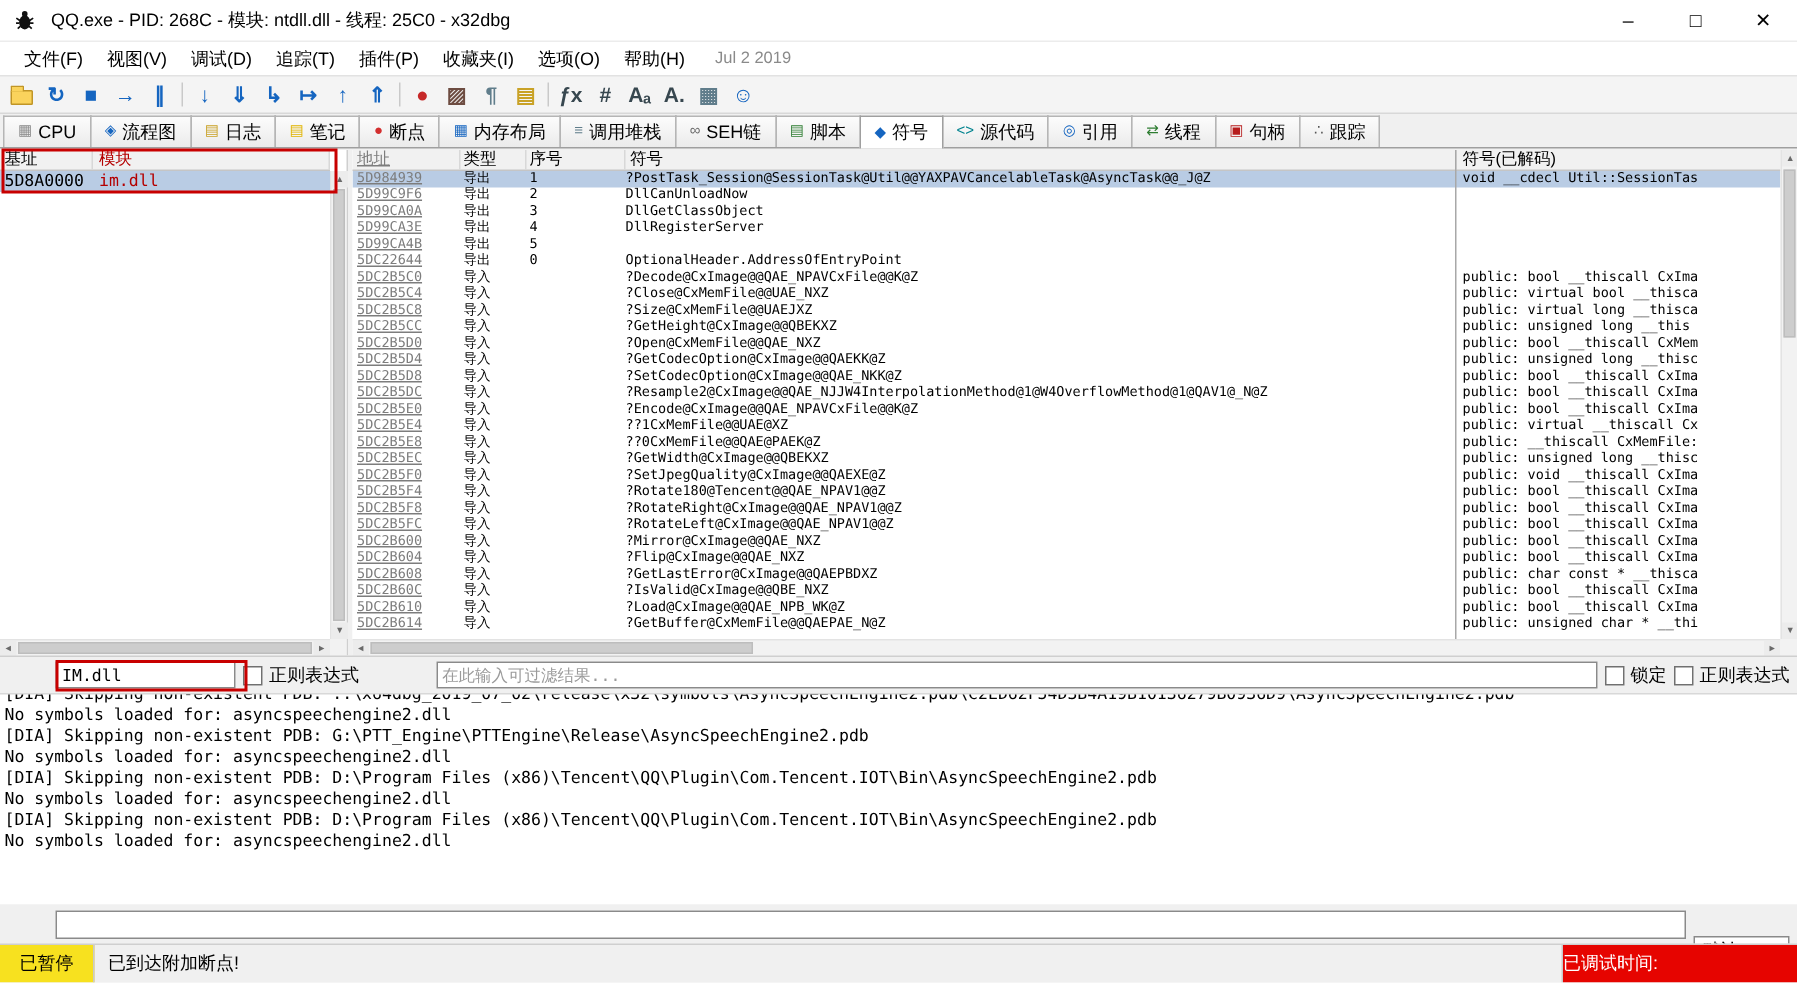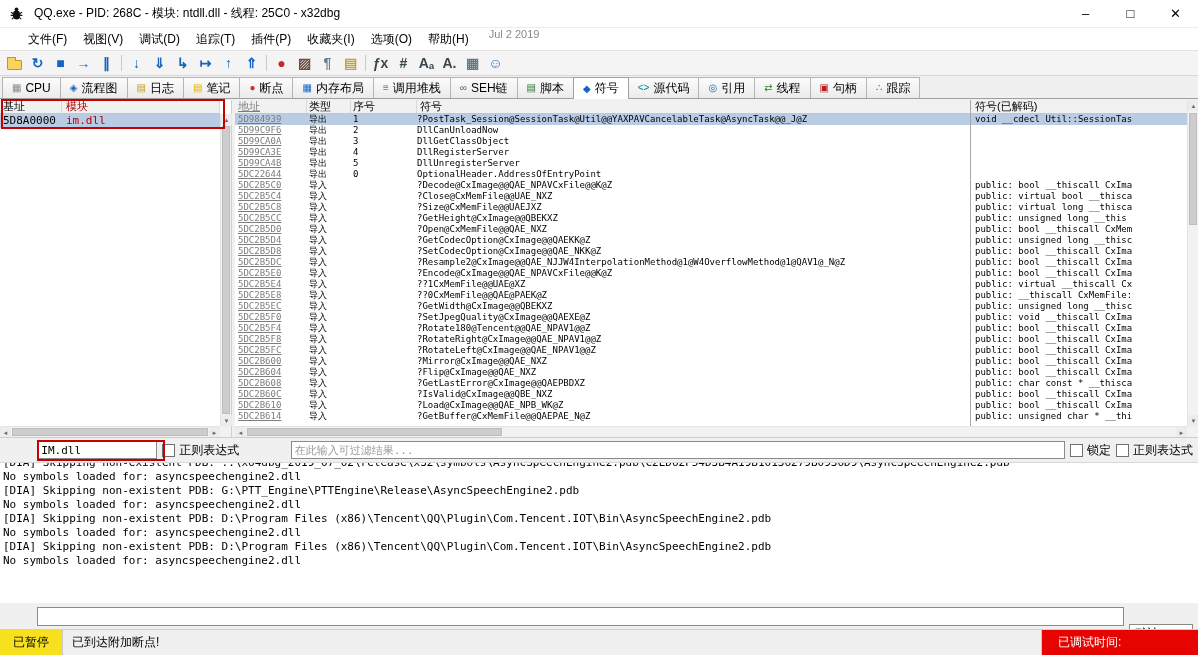--- a/index.html
+++ b/index.html
@@ -6,21 +6,21 @@
   html,body{width:1198px;height:655px;overflow:hidden;}
   body{font-family:"Liberation Sans",sans-serif;font-size:12px;color:#000;background:#f0f0f0;position:relative;}
 
   
   #titlebar{position:absolute;top:0;left:0;right:0;height:28px;background:#fff;display:flex;align-items:center;padding-left:9px;border-bottom:1px solid #ececec;}
   #titlebar .title{margin-left:10px;white-space:nowrap;}
   #win-controls{margin-left:auto;display:flex;height:100%;}
   .win-btn{width:45px;display:flex;align-items:center;justify-content:center;font-size:13px;}
 
   
-  #menubar{position:absolute;top:28px;left:0;right:0;height:22px;background:#fff;display:flex;align-items:flex-start;padding-left:20px;}
+  #menubar{position:absolute;top:28px;left:0;right:0;height:22px;background:#fff;display:flex;align-items:center;padding-left:8px;}
   #menu-items{display:flex;align-items:center;height:100%;}
   .menu-item{padding:0 8px;line-height:22px;white-space:nowrap;}
   #build-date{color:#8a8a8a;font-size:11px;margin-left:12px;}
 
   
   #toolbar{position:absolute;top:50px;left:0;right:0;height:26px;background:#f4f4f4;border-top:1px solid #e2e2e2;border-bottom:1px solid #d8d8d8;display:flex;align-items:center;padding-left:3px;}
   #toolbar-icons{display:flex;align-items:center;height:100%;}
   .tb-icon{width:23px;height:22px;display:flex;align-items:center;justify-content:center;font-size:14px;font-weight:bold;}
   .tb-sep{width:1px;height:16px;background:#c9c9c9;margin:0 3px;}
   .folder{width:15px;height:10px;background:#fad35c;border:1px solid #c09526;border-radius:1px;position:relative;margin-top:3px;}
@@ -89,21 +89,21 @@
   
   #cmdbar{position:absolute;top:603px;left:0;right:0;height:26px;background:#f0f0f0;display:flex;align-items:center;padding:0 5px;gap:5px;}
   #cmd-input{flex:1;height:19px;}
   #cmd-profile{width:64px;height:19px;border:1px solid #8a8a8a;background:#fff;display:flex;align-items:center;justify-content:space-between;padding:0 5px;margin-top:34px;}
   .dd-arrow{width:0;height:0;border-left:4px solid transparent;border-right:4px solid transparent;border-top:5px solid #333;}
 
   
   #statusbar{position:absolute;top:629px;left:0;right:0;height:26px;background:#f0f0f0;border-top:1px solid #cfcfcf;display:flex;align-items:stretch;}
   #st-state{width:63px;background:#f7e11f;display:flex;align-items:center;justify-content:center;border-right:1px solid #c9c9c9;}
   #st-msg{flex:1;display:flex;align-items:center;padding-left:9px;border-right:1px solid #c9c9c9;}
-  #st-time{width:156px;background:#e60400;color:#fff;display:flex;align-items:center;padding-left:16px;}
+  #st-time{width:156px;background:#e60400;color:#fff;display:flex;align-items:center;padding-left:0;}
 
   
   .annotation{position:absolute;border:2px solid #c80000;z-index:60;pointer-events:none;background:transparent;}
   #ann-modules{left:1px;top:99px;width:224px;height:30px;}
   #ann-search{left:37px;top:440px;width:128px;height:21px;}
 </style>
 </head>
 <body>
 
 <div id="titlebar">
@@ -296,21 +296,20 @@
           <div class="c-addr">5D99CA3E</div>
           <div class="c-type">导出</div>
           <div class="c-ord">4</div>
           <div class="c-sym">DllRegisterServer</div>
           <div class="c-dec"></div>
         </div>
         <div class="srow">
           <div class="c-addr">5D99CA4B</div>
           <div class="c-type">导出</div>
           <div class="c-ord">5</div>
-          <div class="c-sym">DllUnregisterServer</div>
           <div class="c-dec"></div>
         </div>
         <div class="srow">
           <div class="c-addr">5DC22644</div>
           <div class="c-type">导出</div>
           <div class="c-ord">0</div>
           <div class="c-sym">OptionalHeader.AddressOfEntryPoint</div>
           <div class="c-dec"></div>
         </div>
         <div class="srow">

